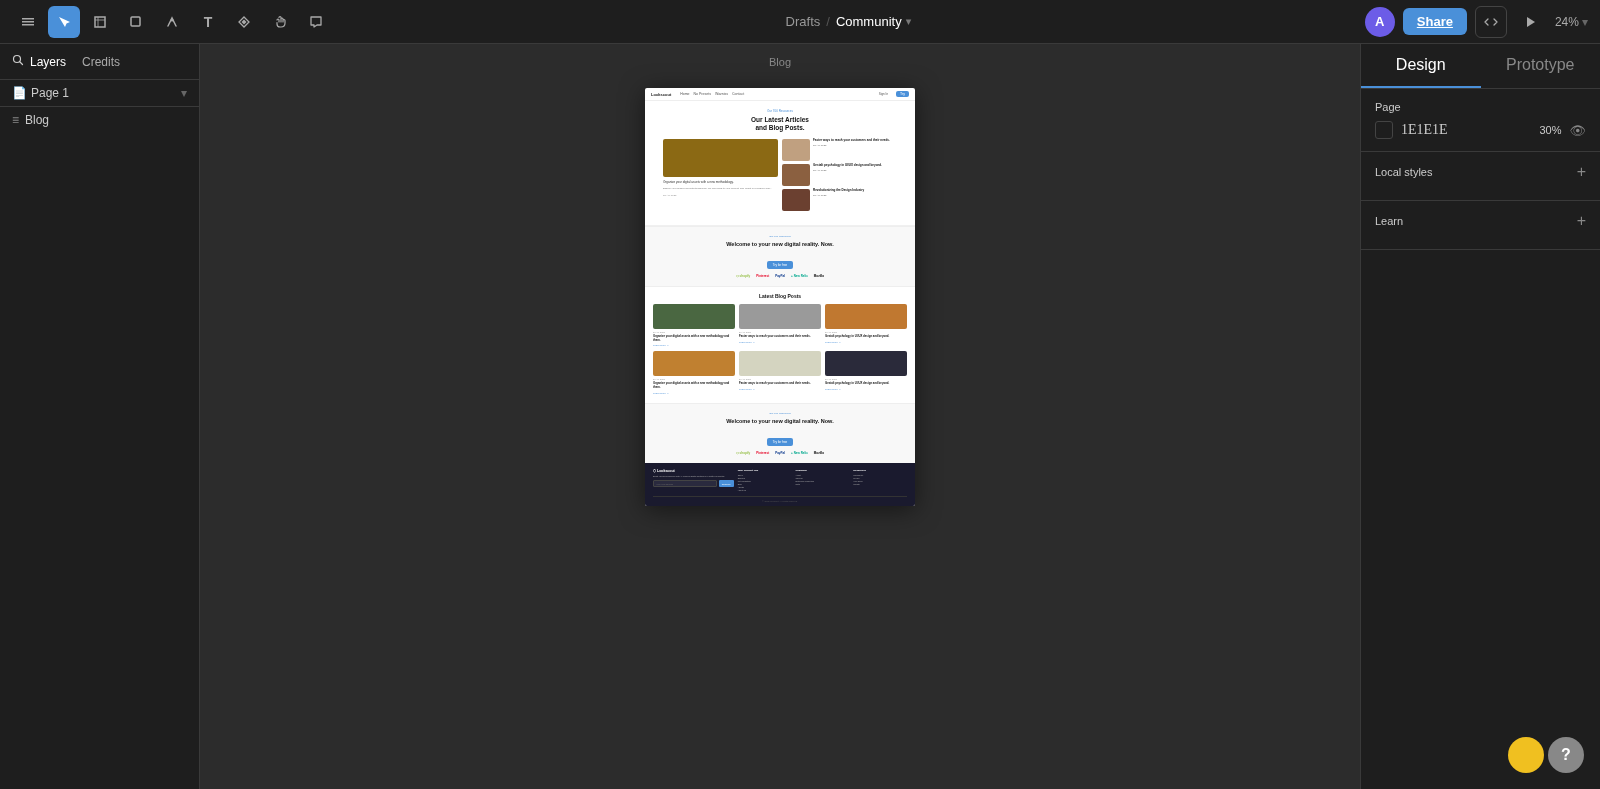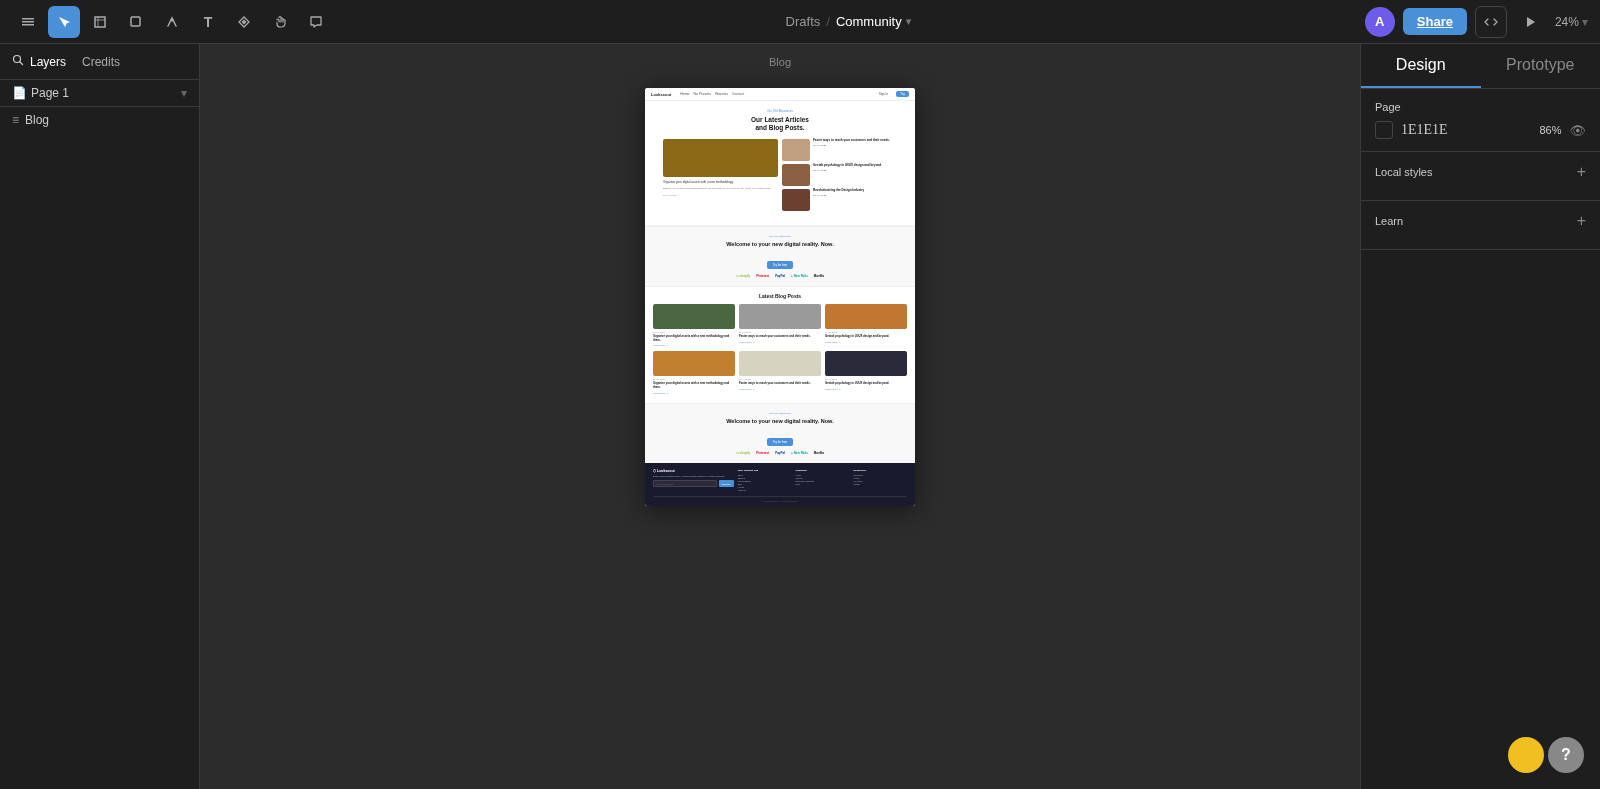--- a/index.html
+++ b/index.html
@@ -874,21 +874,21 @@
       <div class="right-tab">Prototype</div>
     </div>
 
     <div class="right-section">
       <div class="right-section-header">
         <span class="right-section-title">Page</span>
       </div>
       <div class="color-row">
         <div class="color-swatch" style="background:#1e1e1e;"></div>
         <span class="color-value">1E1E1E</span>
-        <span class="opacity-value">86%</span>
+        <span class="opacity-value">30%</span>
         <span class="eye-icon">👁</span>
       </div>
     </div>
 
 
     <div class="right-section">
       <div class="right-section-header">
         <span class="right-section-title">Local styles</span>
         <span class="right-section-action">+</span>
       </div>

